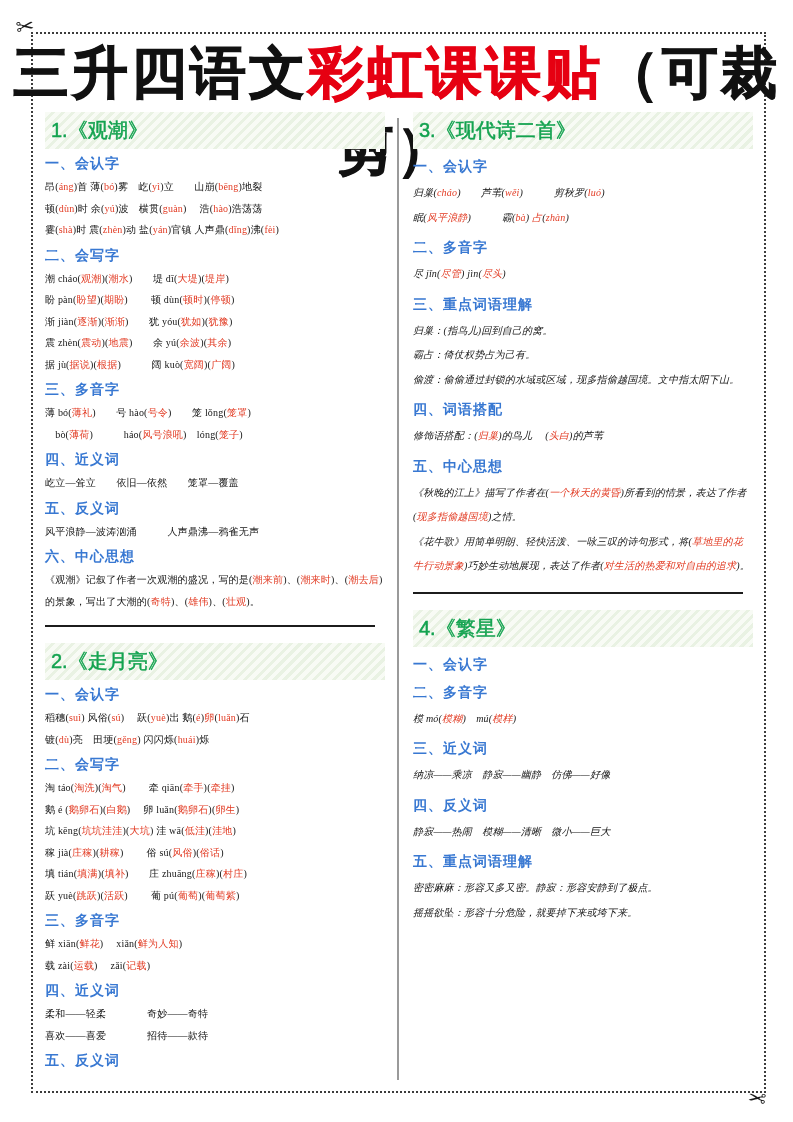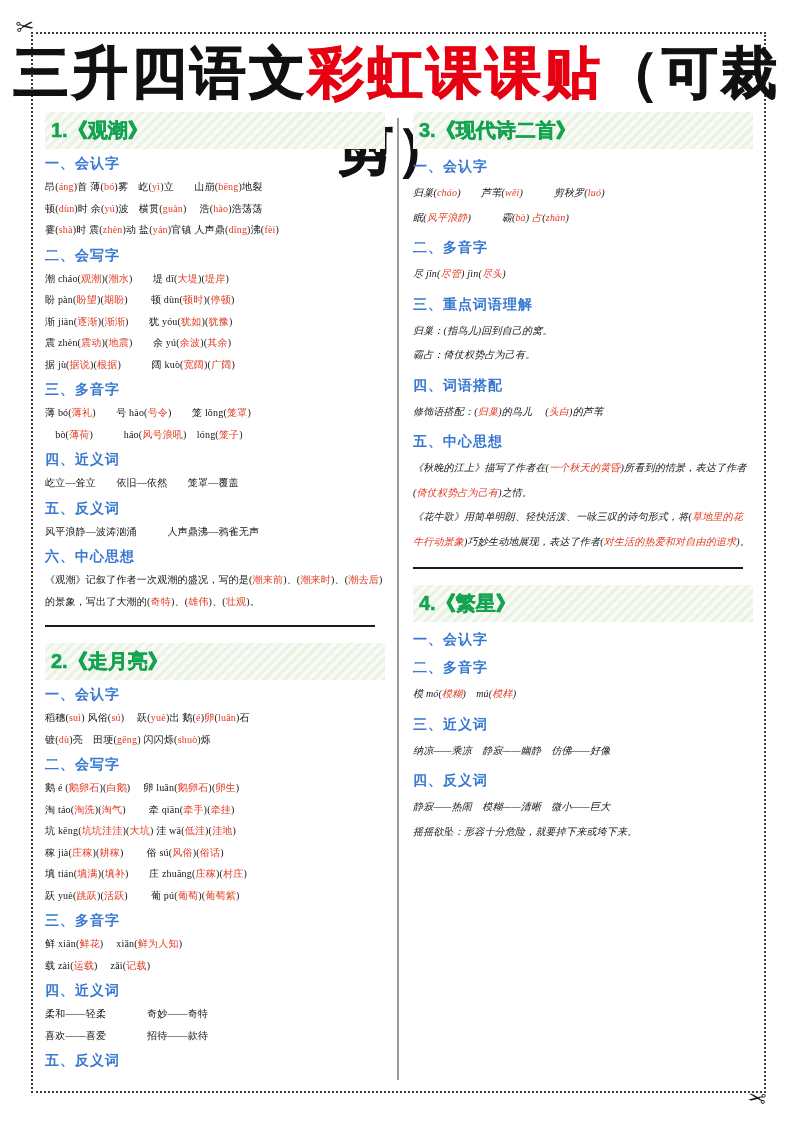--- a/index.html
+++ b/index.html
@@ -35,21 +35,21 @@
     display:flex; gap:28px;
   }
   .col-divider {
     position:absolute; left:397px; top:118px; width:2px; height:962px;
     background:#9a9a9a;
   }
   .column { width:340px; flex:0 0 340px; }
 
   .section-heading {
     font-family:"Liberation Sans", sans-serif;
-    font-weight:bold; font-size:20px; color:var(--accent-green);
+    font-weight:normal; font-size:20px; color:var(--accent-green);
     padding:5px 8px 5px 6px; margin:0 0 4px 0;
     background:repeating-linear-gradient(315deg, #e9f2e3 0px, #e9f2e3 3px, #f8fbf5 3px, #f8fbf5 7px);
     -webkit-text-stroke:0.5px var(--accent-green);
   }
   .subhead {
     color:var(--accent-blue);
     font-size:14px; font-weight:bold;
     font-family:"Liberation Sans", sans-serif;
     margin:4px 0 2px 0; line-height:21px;
     letter-spacing:1px;
@@ -105,24 +105,24 @@
           <div class="subhead">五、反义词</div>
           <div class="line"><span>风平浪静—波涛汹涌　　　人声鼎沸—鸦雀无声</span></div>
           <div class="subhead">六、中心思想</div>
           <div class="line para"><span>《观潮》记叙了作者一次观潮的盛况，写的是(</span><span class="red-run">潮来前</span><span>)、(</span><span class="red-run">潮来时</span><span>)、(</span><span class="red-run">潮去后</span><span>)的景象，写出了大潮的(</span><span class="red-run">奇特</span><span>)、(</span><span class="red-run">雄伟</span><span>)、(</span><span class="red-run">壮观</span><span>)。</span></div>
         </section>
         <hr class="section-divider">
         <section class="section dense">
           <div class="section-heading">2.《走月亮》</div>
           <div class="subhead">一、会认字</div>
           <div class="line"><span>稻穗(</span><span class="red-run">suì</span><span>) 风俗(</span><span class="red-run">sú</span><span>)　 跃(</span><span class="red-run">yuè</span><span>)出 鹅(</span><span class="red-run">é</span><span>)</span><span class="red-run">卵</span><span>(</span><span class="red-run">luǎn</span><span>)石</span></div>
-          <div class="line"><span>镀(</span><span class="red-run">dù</span><span>)亮　田埂(</span><span class="red-run">gěng</span><span>) 闪闪烁(</span><span class="red-run">shuò</span><span>)烁</span></div>
+          <div class="line"><span>镀(</span><span class="red-run">dù</span><span>)亮　田埂(</span><span class="red-run">gěng</span><span>) 闪闪烁(</span><span class="red-run">huái</span><span>)烁</span></div>
           <div class="subhead">二、会写字</div>
+          <div class="line"><span>淘 táo(</span><span class="red-run">淘洗</span><span>)(</span><span class="red-run">淘气</span><span>)　　 牵 qiān(</span><span class="red-run">牵手</span><span>)(</span><span class="red-run">牵挂</span><span>)</span></div>
           <div class="line"><span>鹅 é (</span><span class="red-run">鹅卵石</span><span>)(</span><span class="red-run">白鹅</span><span>)　 卵 luǎn(</span><span class="red-run">鹅卵石</span><span>)(</span><span class="red-run">卵生</span><span>)</span></div>
-          <div class="line"><span>淘 táo(</span><span class="red-run">淘洗</span><span>)(</span><span class="red-run">淘气</span><span>)　　 牵 qiān(</span><span class="red-run">牵手</span><span>)(</span><span class="red-run">牵挂</span><span>)</span></div>
           <div class="line"><span>坑 kēng(</span><span class="red-run">坑坑洼洼</span><span>)(</span><span class="red-run">大坑</span><span>) 洼 wā(</span><span class="red-run">低洼</span><span>)(</span><span class="red-run">洼地</span><span>)</span></div>
           <div class="line"><span>稼 jià(</span><span class="red-run">庄稼</span><span>)(</span><span class="red-run">耕稼</span><span>)　　 俗 sú(</span><span class="red-run">风俗</span><span>)(</span><span class="red-run">俗话</span><span>)</span></div>
           <div class="line"><span>填 tián(</span><span class="red-run">填满</span><span>)(</span><span class="red-run">填补</span><span>)　　庄 zhuāng(</span><span class="red-run">庄稼</span><span>)(</span><span class="red-run">村庄</span><span>)</span></div>
           <div class="line"><span>跃 yuè(</span><span class="red-run">跳跃</span><span>)(</span><span class="red-run">活跃</span><span>)　　 葡 pú(</span><span class="red-run">葡萄</span><span>)(</span><span class="red-run">葡萄紫</span><span>)</span></div>
           <div class="subhead">三、多音字</div>
           <div class="line"><span>鲜 xiān(</span><span class="red-run">鲜花</span><span>)　 xiǎn(</span><span class="red-run">鲜为人知</span><span>)</span></div>
           <div class="line"><span>载 zài(</span><span class="red-run">运载</span><span>)　 zǎi(</span><span class="red-run">记载</span><span>)</span></div>
           <div class="subhead">四、近义词</div>
           <div class="line"><span>柔和——轻柔　　　　奇妙——奇特</span></div>
           <div class="line"><span>喜欢——喜爱　　　　招待——款待</span></div>
@@ -133,33 +133,36 @@
         <section class="section loose">
           <div class="section-heading">3.《现代诗二首》</div>
           <div class="subhead">一、会认字</div>
           <div class="line"><span>归巢(</span><span class="red-run">cháo</span><span>)　　芦苇(</span><span class="red-run">wěi</span><span>)　　　剪秋罗(</span><span class="red-run">luó</span><span>)</span></div>
           <div class="line"><span>眠(</span><span class="red-run">风平浪静</span><span>)　　　霸(</span><span class="red-run">bà</span><span>) </span><span class="red-run">占</span><span>(</span><span class="red-run">zhàn</span><span>)</span></div>
           <div class="subhead">二、多音字</div>
           <div class="line"><span>尽 jǐn(</span><span class="red-run">尽管</span><span>) jìn(</span><span class="red-run">尽头</span><span>)</span></div>
           <div class="subhead">三、重点词语理解</div>
           <div class="line"><span>归巢：(指鸟儿)回到自己的窝。</span></div>
           <div class="line"><span>霸占：倚仗权势占为己有。</span></div>
+          <div class="line para"><span>偷渡：偷偷通过封锁的水域或区域，现多指偷越国境。文中指太阳下山。</span></div>
           <div class="subhead">四、词语搭配</div>
           <div class="line"><span>修饰语搭配：(</span><span class="red-run">归巢</span><span>)的鸟儿　 (</span><span class="red-run">头白</span><span>)的芦苇</span></div>
           <div class="subhead">五、中心思想</div>
-          <div class="line para"><span>《秋晚的江上》描写了作者在(</span><span class="red-run">一个秋天的黄昏</span><span>)所看到的情景，表达了作者(</span><span class="red-run">倚仗权势占为己有</span><span>)之情。</span></div>
+          <div class="line para"><span>《秋晚的江上》描写了作者在(</span><span class="red-run">一个秋天的黄昏</span><span>)所看到的情景，表达了作者(</span><span class="red-run">现多指偷越国境</span><span>)之情。</span></div>
           <div class="line para"><span>《花牛歌》用简单明朗、轻快活泼、一咏三叹的诗句形式，将(</span><span class="red-run">草地里的花牛行动景象</span><span>)巧妙生动地展现，表达了作者(</span><span class="red-run">对生活的热爱和对自由的追求</span><span>)。</span></div>
         </section>
         <hr class="section-divider">
         <section class="section loose">
           <div class="section-heading">4.《繁星》</div>
           <div class="subhead">一、会认字</div>
           <div class="subhead">二、多音字</div>
           <div class="line"><span>模 mó(</span><span class="red-run">模糊</span><span>)　mú(</span><span class="red-run">模样</span><span>)</span></div>
           <div class="subhead">三、近义词</div>
           <div class="line"><span>纳凉——乘凉　静寂——幽静　仿佛——好像</span></div>
           <div class="subhead">四、反义词</div>
           <div class="line"><span>静寂——热闹　模糊——清晰　微小——巨大</span></div>
+          <div class="subhead">五、重点词语理解</div>
+          <div class="line para"><span>密密麻麻：形容又多又密。静寂：形容安静到了极点。</span></div>
           <div class="line"><span>摇摇欲坠：形容十分危险，就要掉下来或垮下来。</span></div>
         </section>
       </div>
   </div>
 </div>
 
 </body></html>

